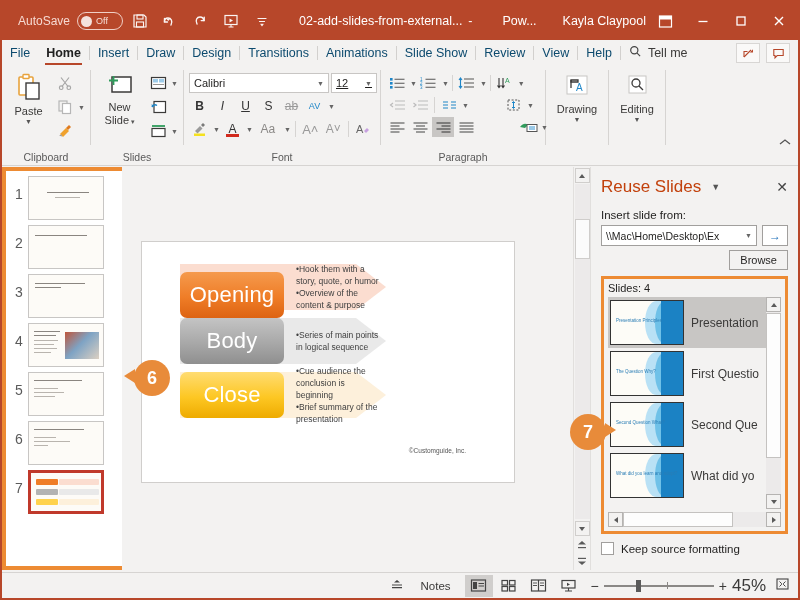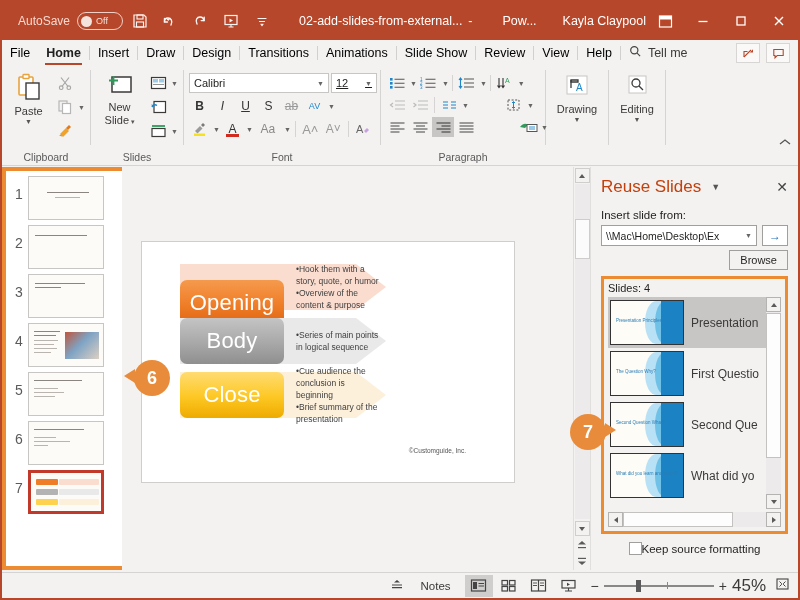--- a/index.html
+++ b/index.html
@@ -51,21 +51,21 @@
     width: 38px; height: 38px; display: flex; align-items: center; justify-content: center;
   }
   .win-btn svg { display: block; }
 
   
   .tabs {
     position: absolute; top: 38px; left: 0; right: 0; height: 26px;
     background: #f3f2f1; display: flex; align-items: center;
   }
   .tab {
-    font-size: 12.5px; color: #000000; padding: 0 8px; height: 26px;
+    font-size: 12.5px; color: #0c4a6e; padding: 0 8px; height: 26px;
     display: flex; align-items: center; position: relative; white-space: nowrap;
   }
   .tab.active { color: #202020; font-weight: bold; }
   .tab.active::after {
     content: ""; position: absolute; left: 7px; right: 7px; bottom: 1px;
     height: 2.5px; background: #b7472a;
   }
   .tabdiv { width: 1px; height: 14px; background: #d2d0ce; }
   .tellme { display: flex; align-items: center; gap: 6px; padding: 0 8px; font-size: 12.5px; color: #3b3a39; }
   .tabs-right { margin-left: auto; display: flex; align-items: center; gap: 6px; padding-right: 8px; }
@@ -234,21 +234,21 @@
   .rs-vsb { width: 15px; background: #eceaea; position: relative; flex: none; }
   .rs-sb-btn {
     width: 15px; height: 15px; background: #f3f2f1; border: 1px solid #b5b3b1;
     display: flex; align-items: center; justify-content: center;
   }
   .rs-sb-thumb { position: absolute; left: 0; top: 16px; width: 15px; height: 145px; background: #fdfdfd; border: 1px solid #c4c2c0; }
   .rs-hsb { height: 15px; margin-top: 3px; display: flex; align-items: center; }
   .rs-hsb-btn { width: 15px; height: 15px; background: #f3f2f1; border: 1px solid #b5b3b1; display: flex; align-items: center; justify-content: center; }
   .rs-hsb-track { flex: 1; height: 15px; background: #eceaea; position: relative; }
   .rs-hsb-thumb { position: absolute; left: 0; top: 0; width: 110px; height: 15px; background: #fdfdfd; border: 1px solid #c4c2c0; }
-  .keepsrc { display: flex; align-items: center; margin-top: 8px; justify-content: center; }
+  .keepsrc { display: flex; align-items: center; gap: 7px; margin-top: 8px; }
   .chk { width: 13px; height: 13px; border: 1px solid #a19f9d; background: #fff; }
   .keepsrc span { font-size: 11.5px; color: #201f1e; }
 
   
   .status {
     position: absolute; left: 0; right: 0; bottom: 0; height: 26px;
     background: #f3f2f1; border-top: 1px solid #d6d4d2;
     display: flex; align-items: center;
   }
   .st-left { flex: 1; }
@@ -774,21 +774,21 @@
 
         <div class="proc-row" style="left:38px;top:22px;height:46px">
           <div class="proc-arrow">
             <div class="body" style="background:#fbddd0"></div>
             <div class="tip" style="border-left:30px solid #fbddd0"></div>
             <div class="proc-txt" style="left:116px">
               <span>•Hook them with a story, quote, or humor</span>
               <span>•Overview of the content &amp; purpose</span>
             </div>
           </div>
-          <div class="proc-tag" style="position:absolute;left:0;top:16px;height:46px;background:linear-gradient(180deg,#f59a4d 0%,#ef7d27 55%,#dd6312 100%)">Opening</div>
+          <div class="proc-tag" style="position:absolute;left:0;top:8px;height:46px;background:linear-gradient(180deg,#f59a4d 0%,#ef7d27 55%,#dd6312 100%)">Opening</div>
         </div>
 
         <div class="proc-row" style="left:38px;top:76px;height:46px">
           <div class="proc-arrow">
             <div class="body" style="background:#e9e9e9"></div>
             <div class="tip" style="border-left:30px solid #e9e9e9"></div>
             <div class="proc-txt" style="left:116px">
               <span>•Series of main points in logical sequence</span>
             </div>
           </div>

